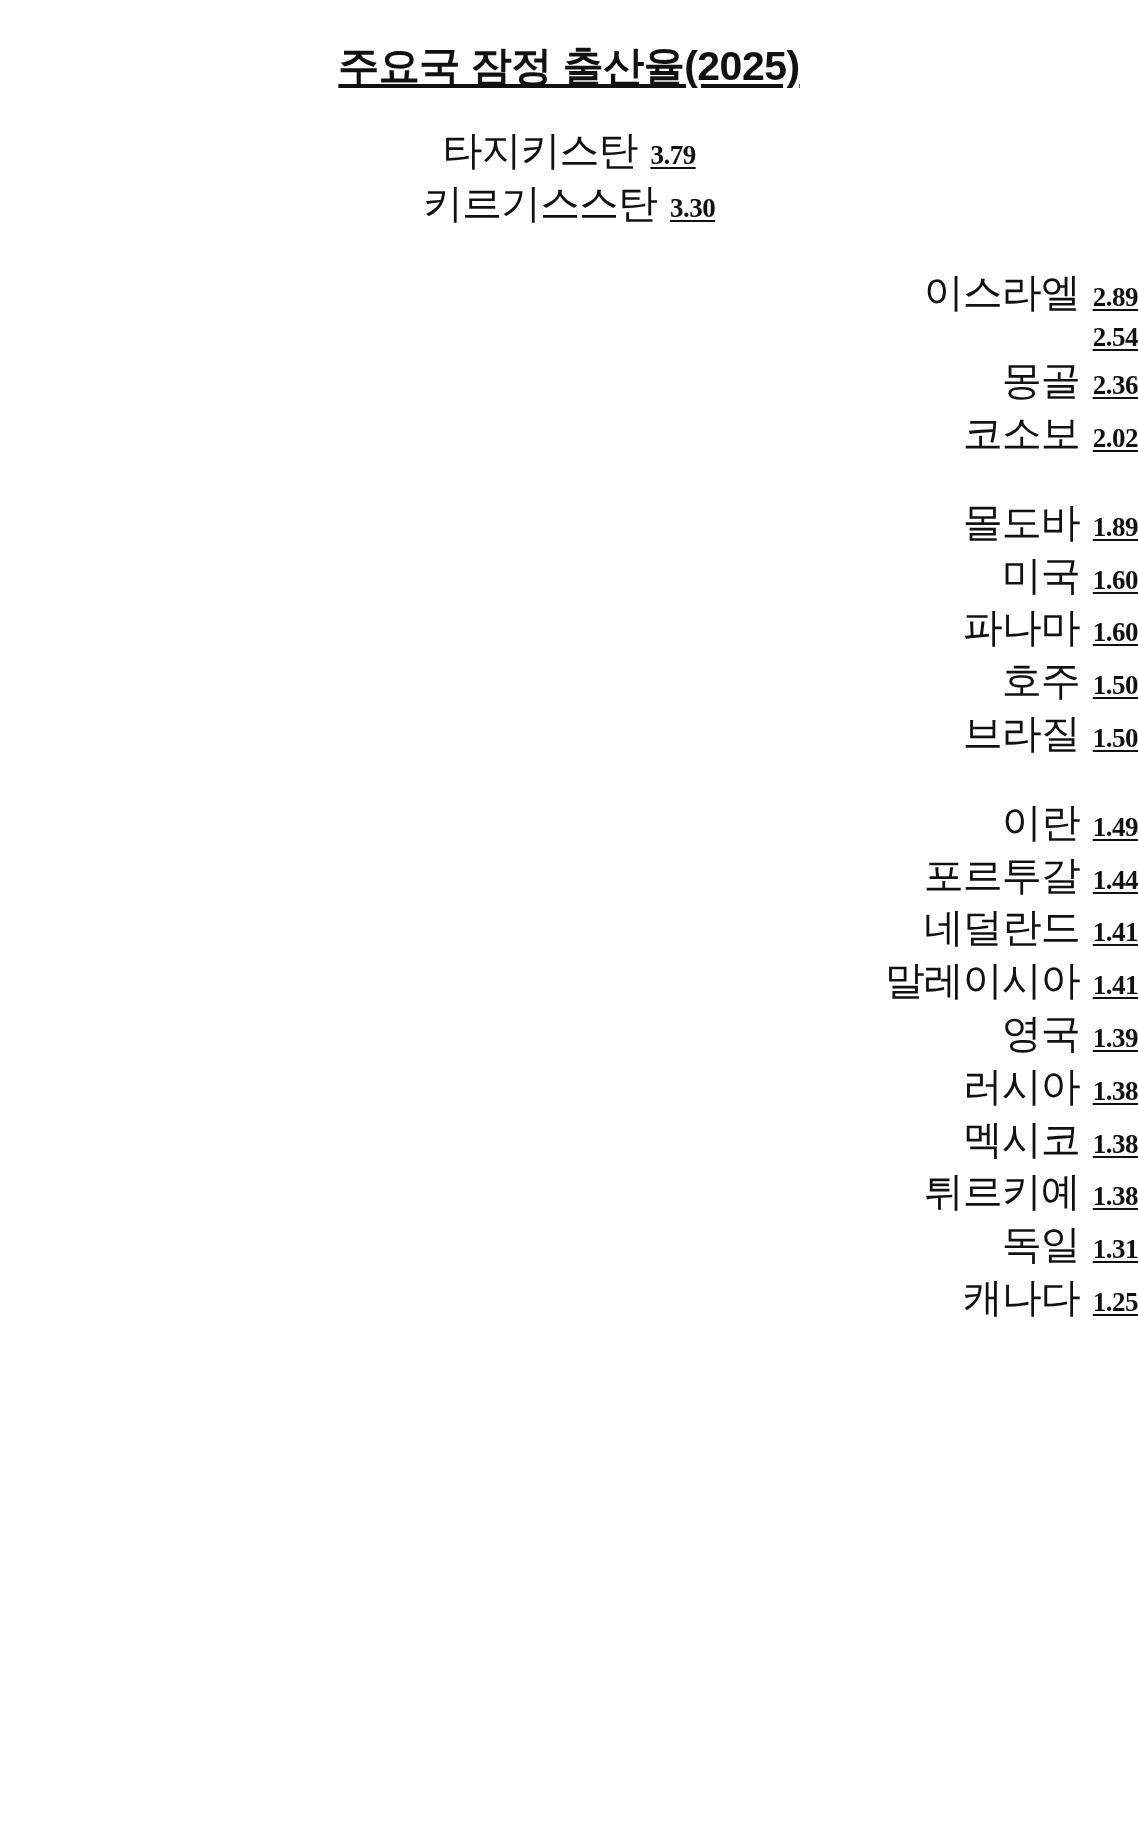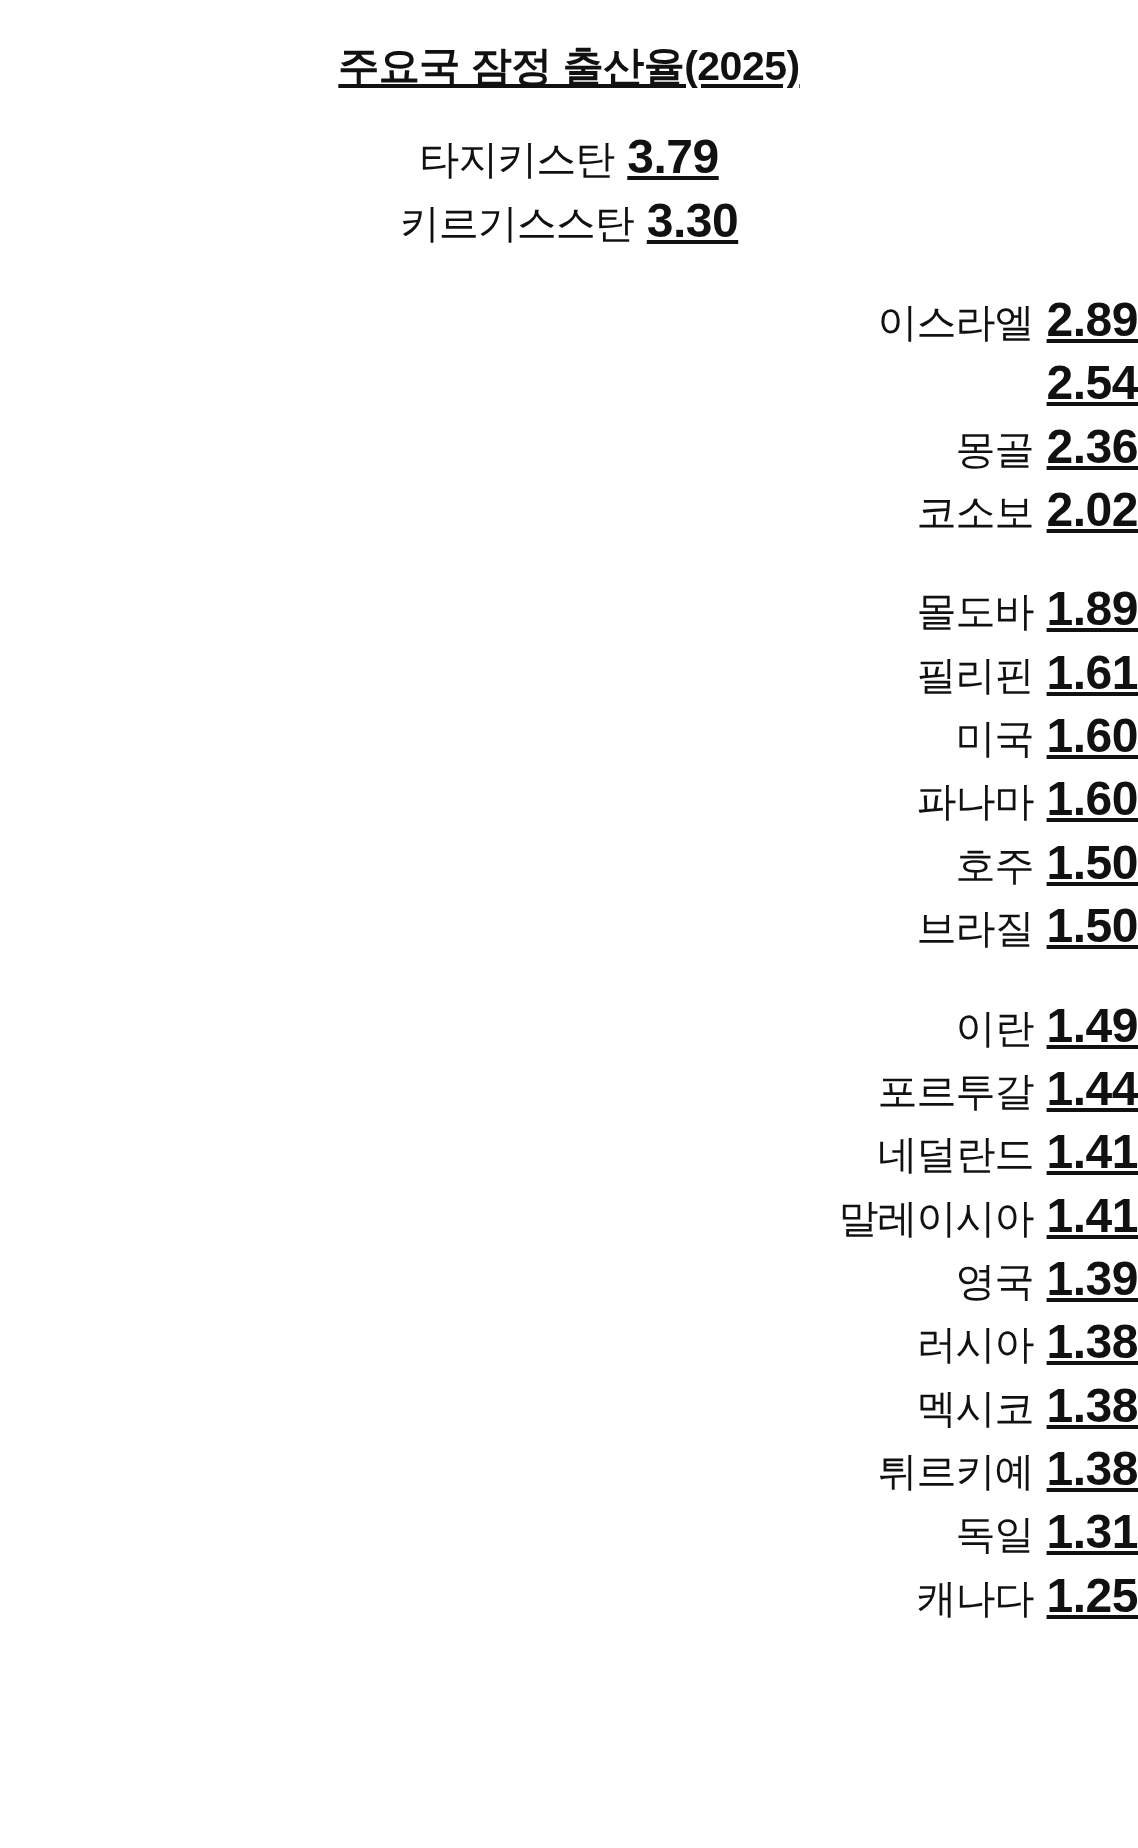--- a/index.html
+++ b/index.html
@@ -48,28 +48,29 @@
   .group + .group {
     margin-top: 36px;
     align-items: flex-end;
   }
   .row {
     display: flex;
     align-items: baseline;
     justify-content: center;
     line-height: 1.32;
     white-space: nowrap;
+    font-family: Liberation Serif, serif;
   }
   .country {
     font-size: 40px;
     font-weight: normal;
     letter-spacing: -1px;
   }
   .value {
-    font-size: 48px;
+    font-size: 27px;
     font-weight: bold;
     text-decoration: underline;
     text-underline-offset: 3px;
     margin-left: 13px;
     letter-spacing: -0.5px;
   }
 </style>
 </head>
 <body>
 
@@ -102,24 +103,20 @@
         </div>
         <div class="row">
           <span class="country">코소보</span>
           <span class="value">2.02</span>
         </div>
       </div>
       <div class="group">
         <div class="row">
           <span class="country">몰도바</span>
           <span class="value">1.89</span>
-        </div>
-        <div class="row">
-          <span class="country">필리핀</span>
-          <span class="value">1.61</span>
         </div>
         <div class="row">
           <span class="country">미국</span>
           <span class="value">1.60</span>
         </div>
         <div class="row">
           <span class="country">파나마</span>
           <span class="value">1.60</span>
         </div>
         <div class="row">

